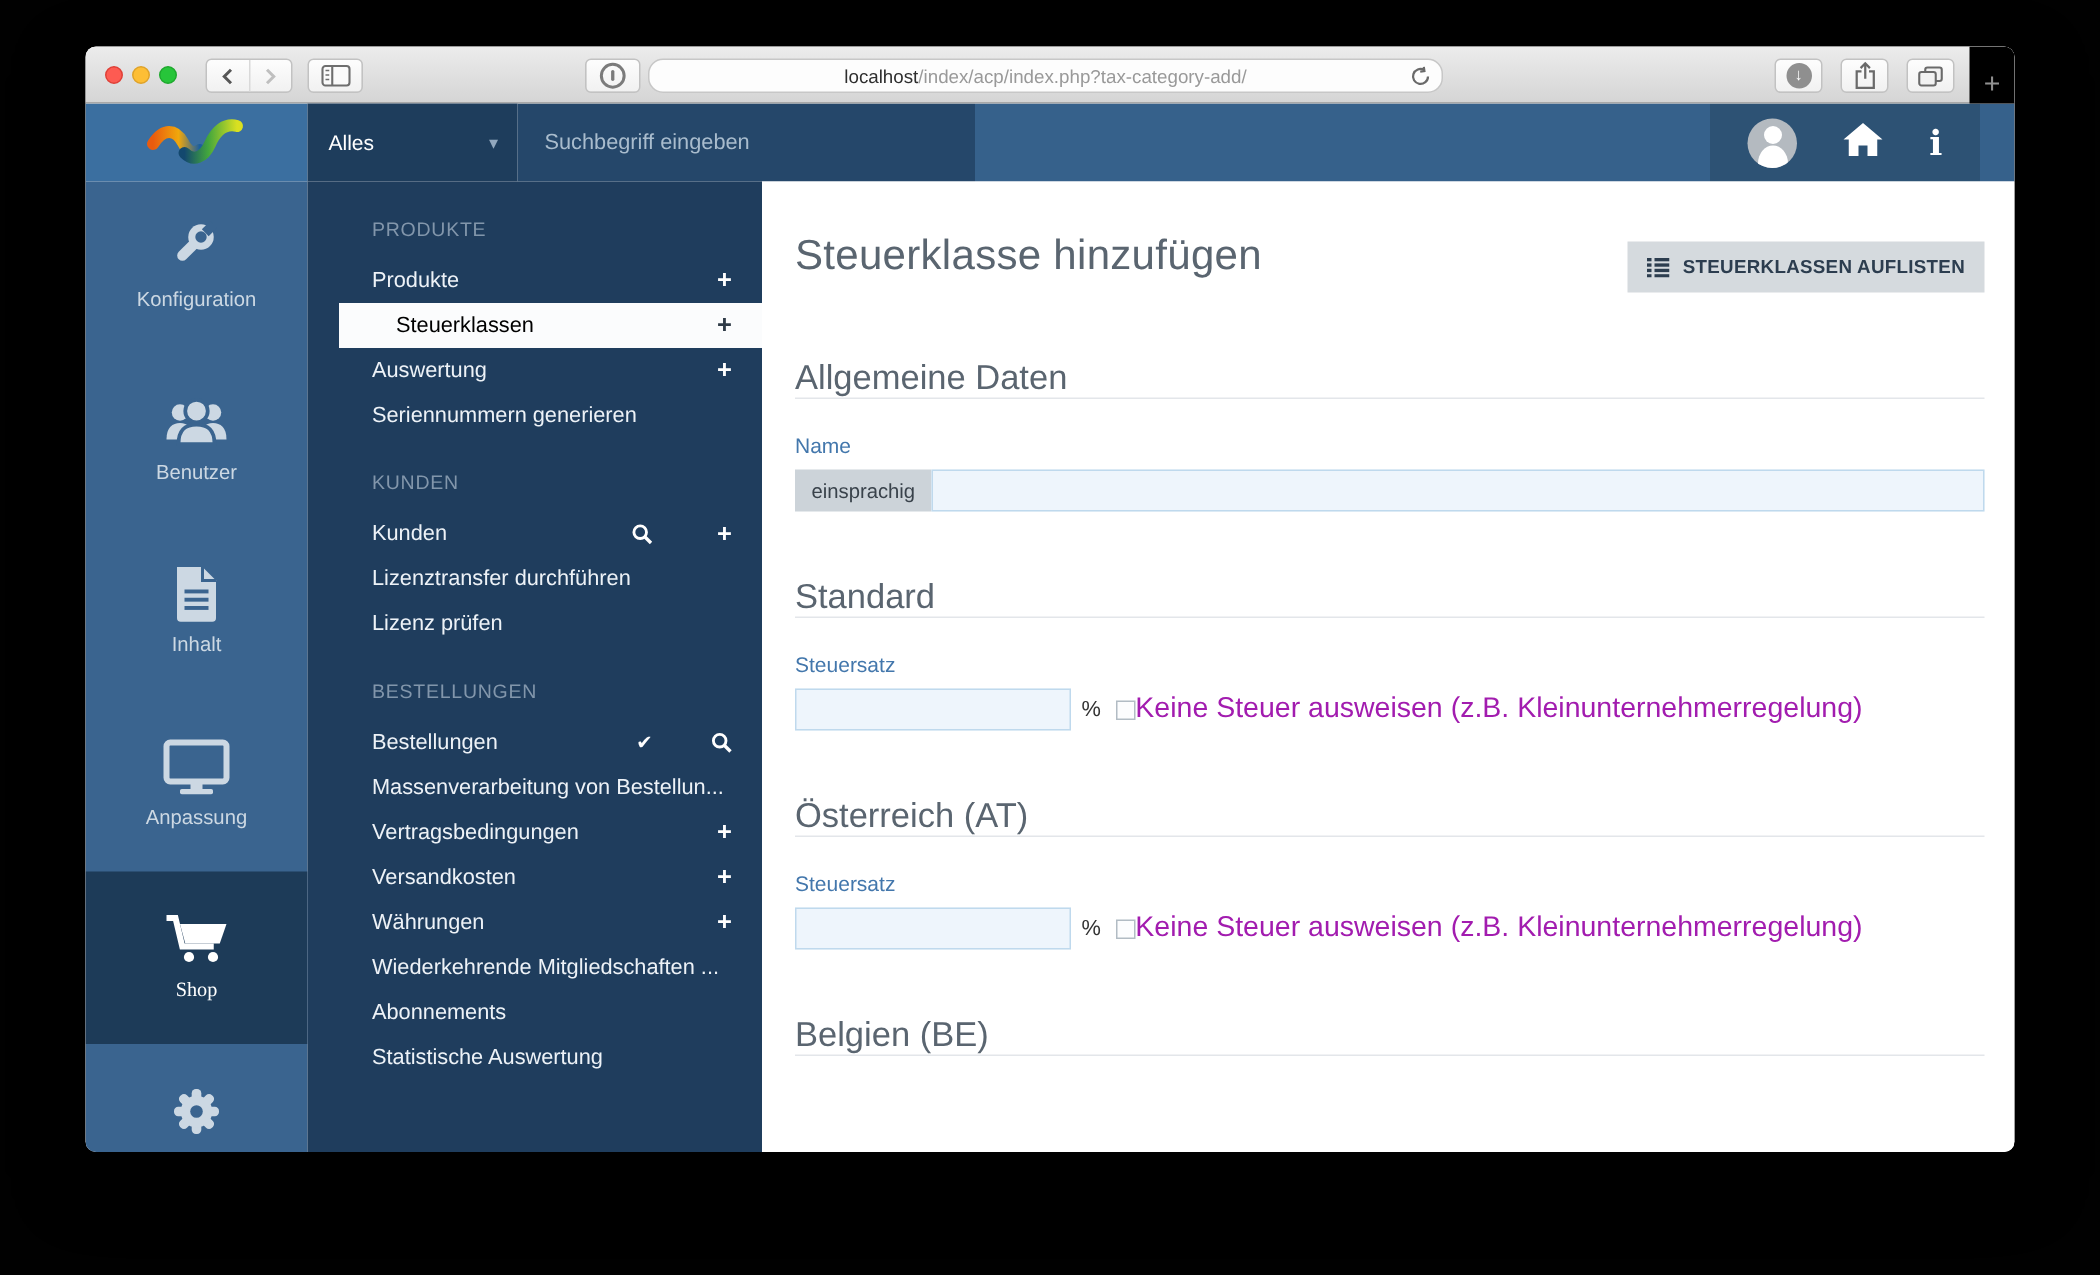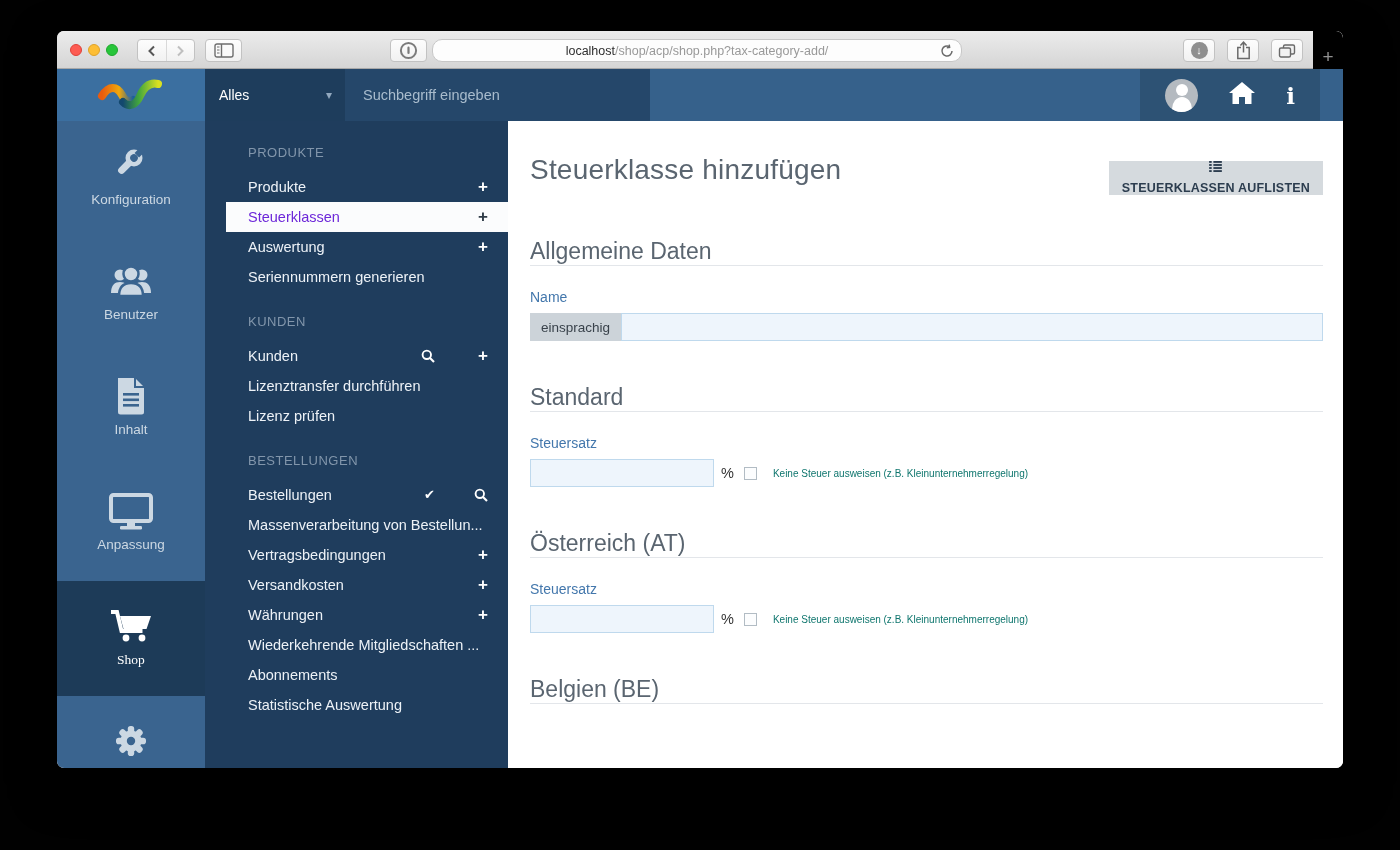--- a/index.html
+++ b/index.html
@@ -84,44 +84,44 @@
   .submenu { width:303px; background:#1f3d5d; padding-top:8px; overflow:hidden; color:#edf2f7; }
   .msec-title { margin:22px 0 12px; padding-left:43px; font-size:13px; color:#8296ab; letter-spacing:.5px; }
   .msec:first-of-type .msec-title { margin-top:16px; }
   .mitem { position:relative; height:30px; line-height:30px; padding-left:43px;
            font-size:14.5px; cursor:pointer; white-space:nowrap; }
   .mitem .mi { position:absolute; top:0; height:30px; display:flex; align-items:center; color:#fff; }
   .mi.slot-a { right:73px; }
   .mi.slot-b { right:20px; }
   .ic-plus::before { content:"+"; font-size:17px; font-weight:bold; }
   .ic-check::before { content:"✔"; font-size:13px; }
-  .mitem.active { background:#fbfcfd; margin-left:21px; padding-left:22px; color:#6d28d9; }
+  .mitem.active { background:#fbfcfd; margin-left:21px; padding-left:38px; color:#000000; }
   .mitem.active .mi { color:#2f3b47; }
 
   
   .content { flex:1; background:#fff; padding:30px 20px 0 22px; overflow:hidden; color:#333; }
   .chead { display:flex; align-items:flex-start; }
   .ctitle { flex:1; font-size:28px; font-weight:300; color:#5a6570; letter-spacing:.2px; line-height:38px; }
   .listbtn { display:flex; align-items:center; gap:9px; background:#d5dade; border:0; margin-top:10px;
              padding:0 13px; height:34px; font-size:12.5px; font-weight:bold; color:#2c3d4f;
-             text-transform:uppercase; letter-spacing:.2px; cursor:pointer; font-family:inherit;flex-direction:column; }
+             text-transform:uppercase; letter-spacing:.2px; cursor:pointer; font-family:inherit; }
   .sechead { font-size:23px; font-weight:300; color:#5a6570; margin-top:42px;
              padding-bottom:0; border-bottom:1px solid #e3e6ea; line-height:28px; }
   .fieldlabel { margin-top:22px; font-size:14px; color:#4377ac; line-height:18px; }
   .igroup { display:flex; margin-top:7px; }
   .iprefix { background:#ccd3d9; color:#39424b; font-size:13.5px; padding:0 11px;
              display:flex; align-items:center; height:28px; cursor:default; }
   .itext { height:28px; border:1px solid #bfd9ed; background:#eef5fc; outline:0;
            font-family:inherit; font-size:14px; padding:0 8px; color:#333; }
   .igroup .itext { flex:1; }
   .taxrow { display:flex; align-items:center; margin-top:7px; }
   .taxrow .itext { width:184px; }
   .unit { margin-left:7px; font-size:14.5px; color:#333; }
   .cbox { width:13px; height:13px; border:1px solid #b2bcc4; background:#fcfdfe; margin-left:10px; cursor:pointer; }
-  .cblabel { margin-left:16px; font-size:10px; color:#0f766e; }
+  .cblabel { margin-left:0; font-size:19px; color:#a21caf; }
 </style>
 </head>
 <body>
 
 <div class="window">
 
   <div class="titlebar">
     <span class="tl tl-red"></span>
     <span class="tl tl-yellow"></span>
     <span class="tl tl-green"></span>
@@ -153,21 +153,21 @@
 
     <div class="tbtn btn-1p">
       <svg width="19" height="19" viewBox="0 0 19 19">
         <circle cx="9.5" cy="9.5" r="7.6" fill="none" stroke="#7b7b7b" stroke-width="2"></circle>
         <rect x="8.4" y="5.6" width="2.2" height="7.4" rx="1.1" fill="#7b7b7b"></rect>
       </svg>
     </div>
 
     <div class="urlbar">
       <span class="host">localhost</span>
-        <span>/shop/acp/shop.php?tax-category-add/</span>
+        <span>/index/acp/index.php?tax-category-add/</span>
       <span class="reload">
         <svg width="14" height="14" viewBox="0 0 14 14">
           <path d="M12 7 A5 5 0 1 1 9.4 2.6" fill="none" stroke="#6a6a6a" stroke-width="1.5"></path>
           <path d="M9.2 0.6 L9.6 3.4 L6.8 3.8" fill="none" stroke="#6a6a6a" stroke-width="1.5"></path>
         </svg>
       </span>
     </div>
 
     <div class="tbtn btn-dl">
       <span class="dl-circle ic-down"></span>

